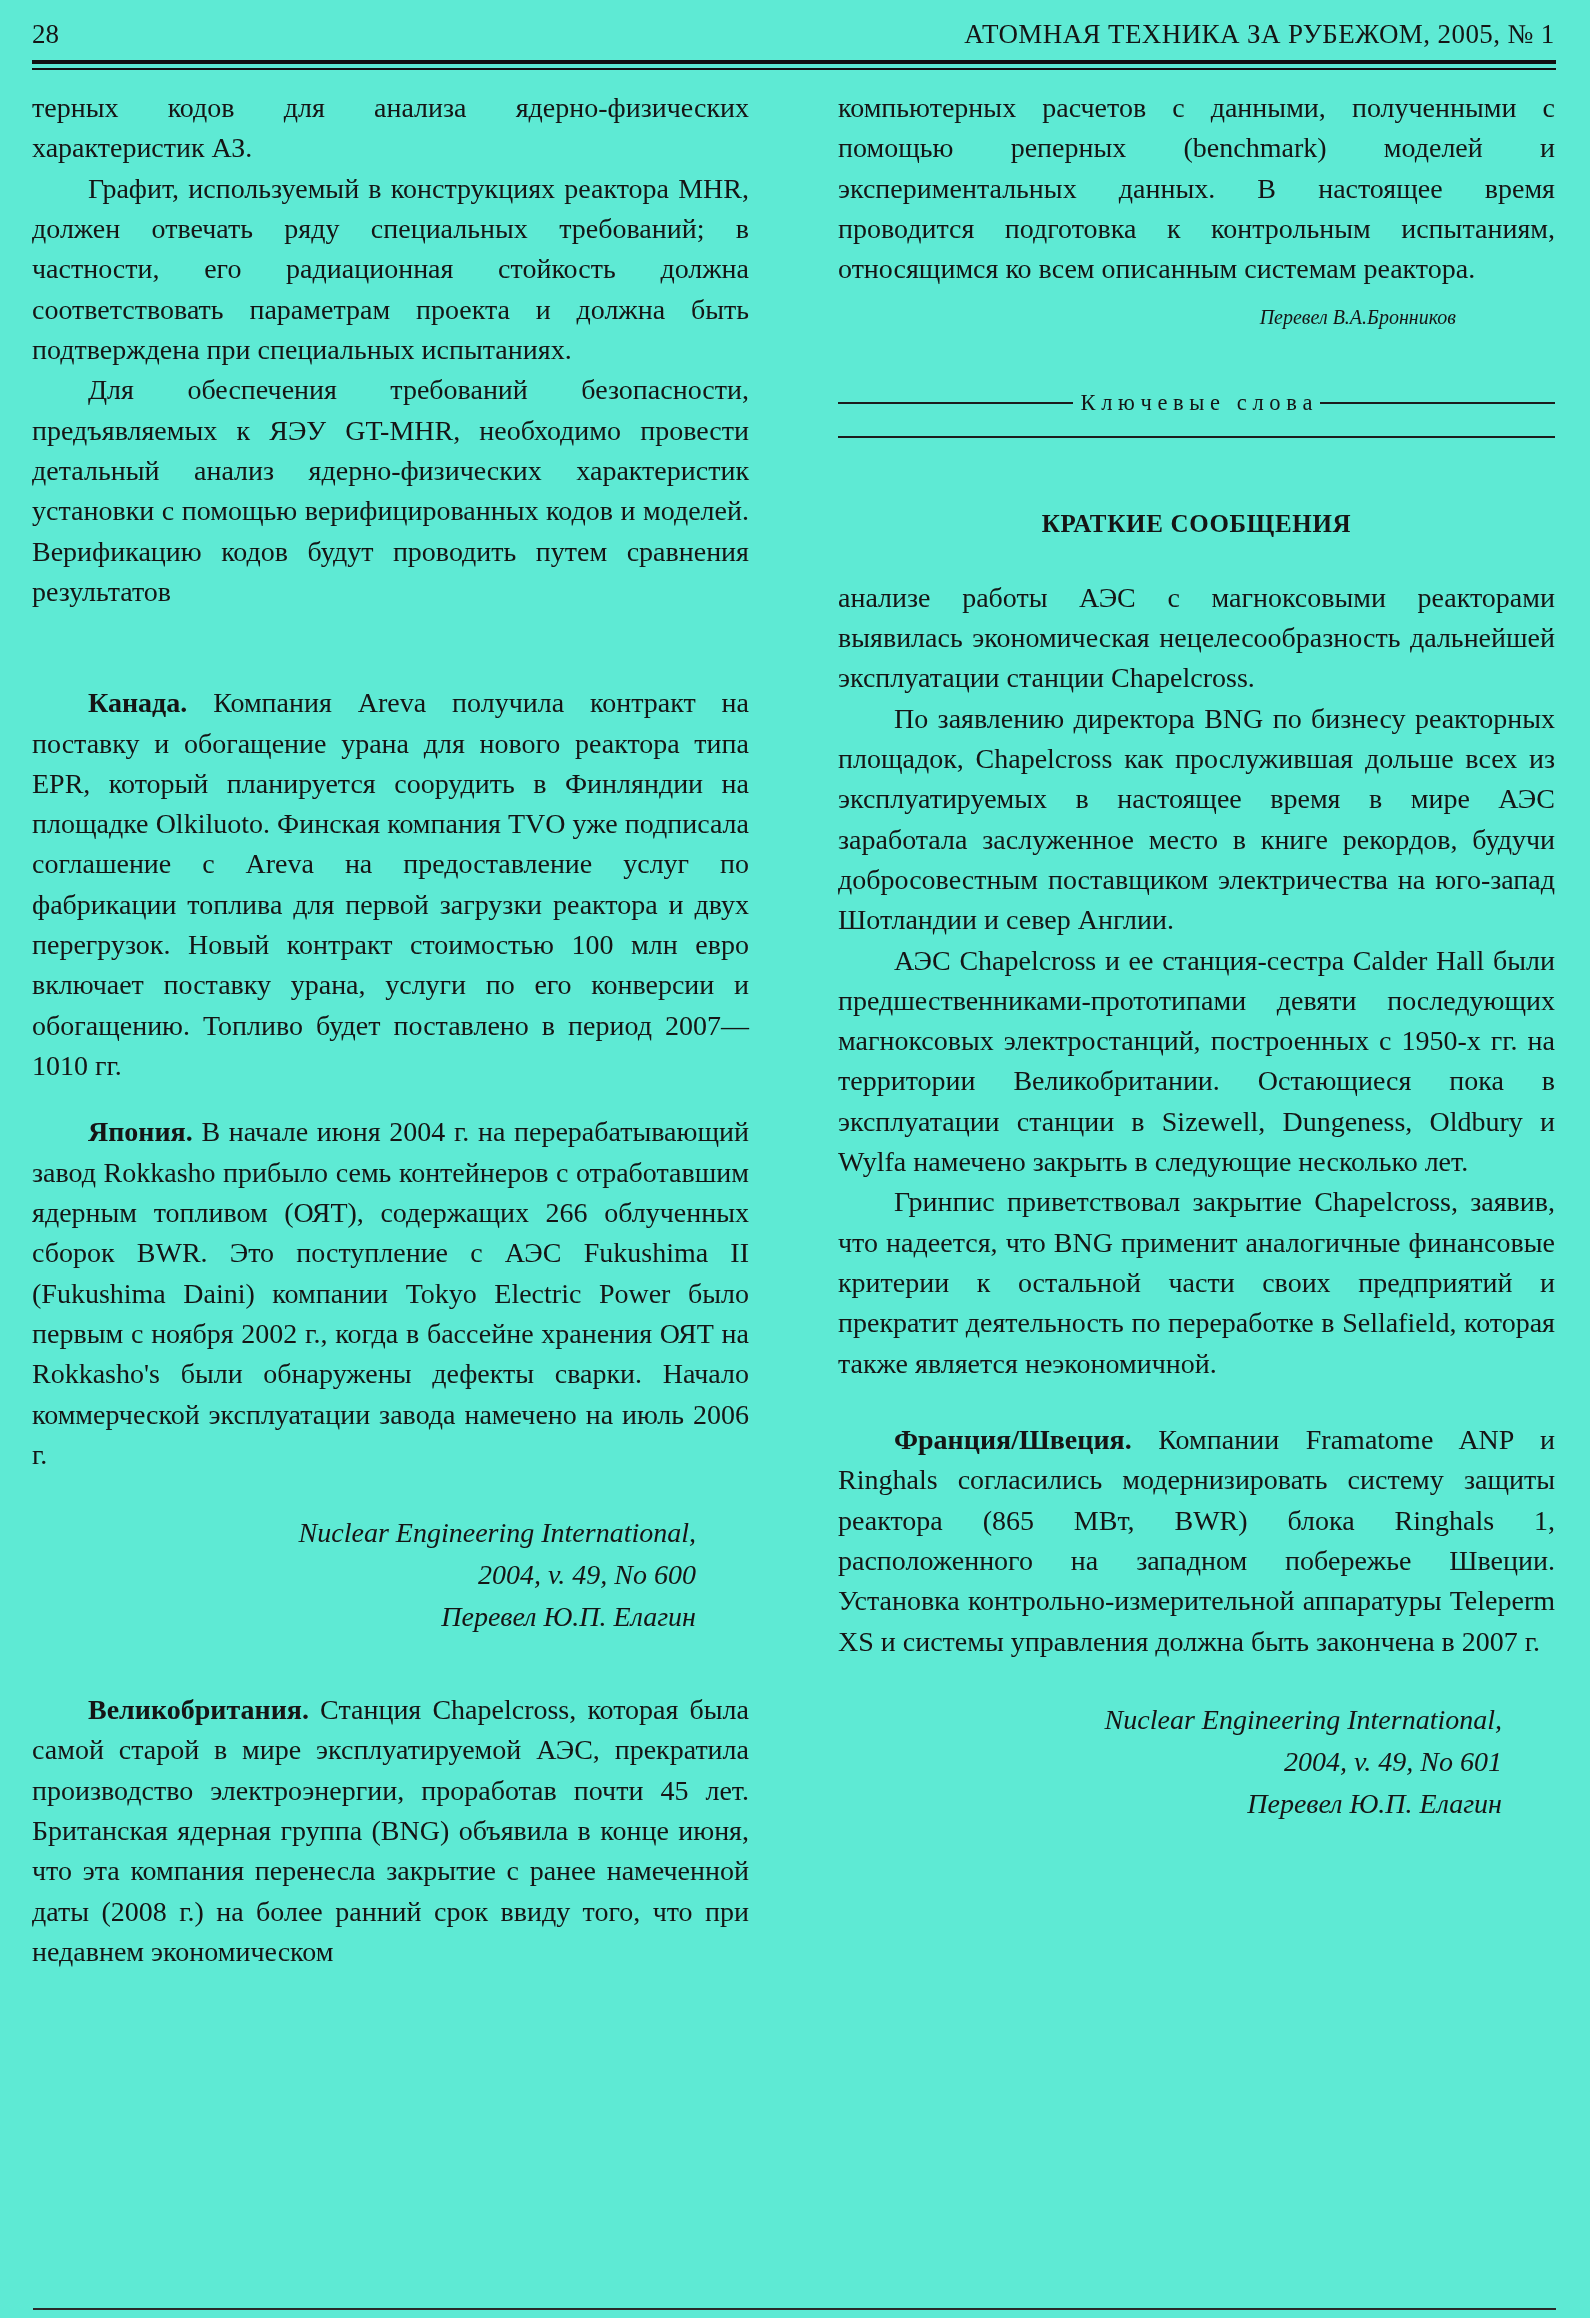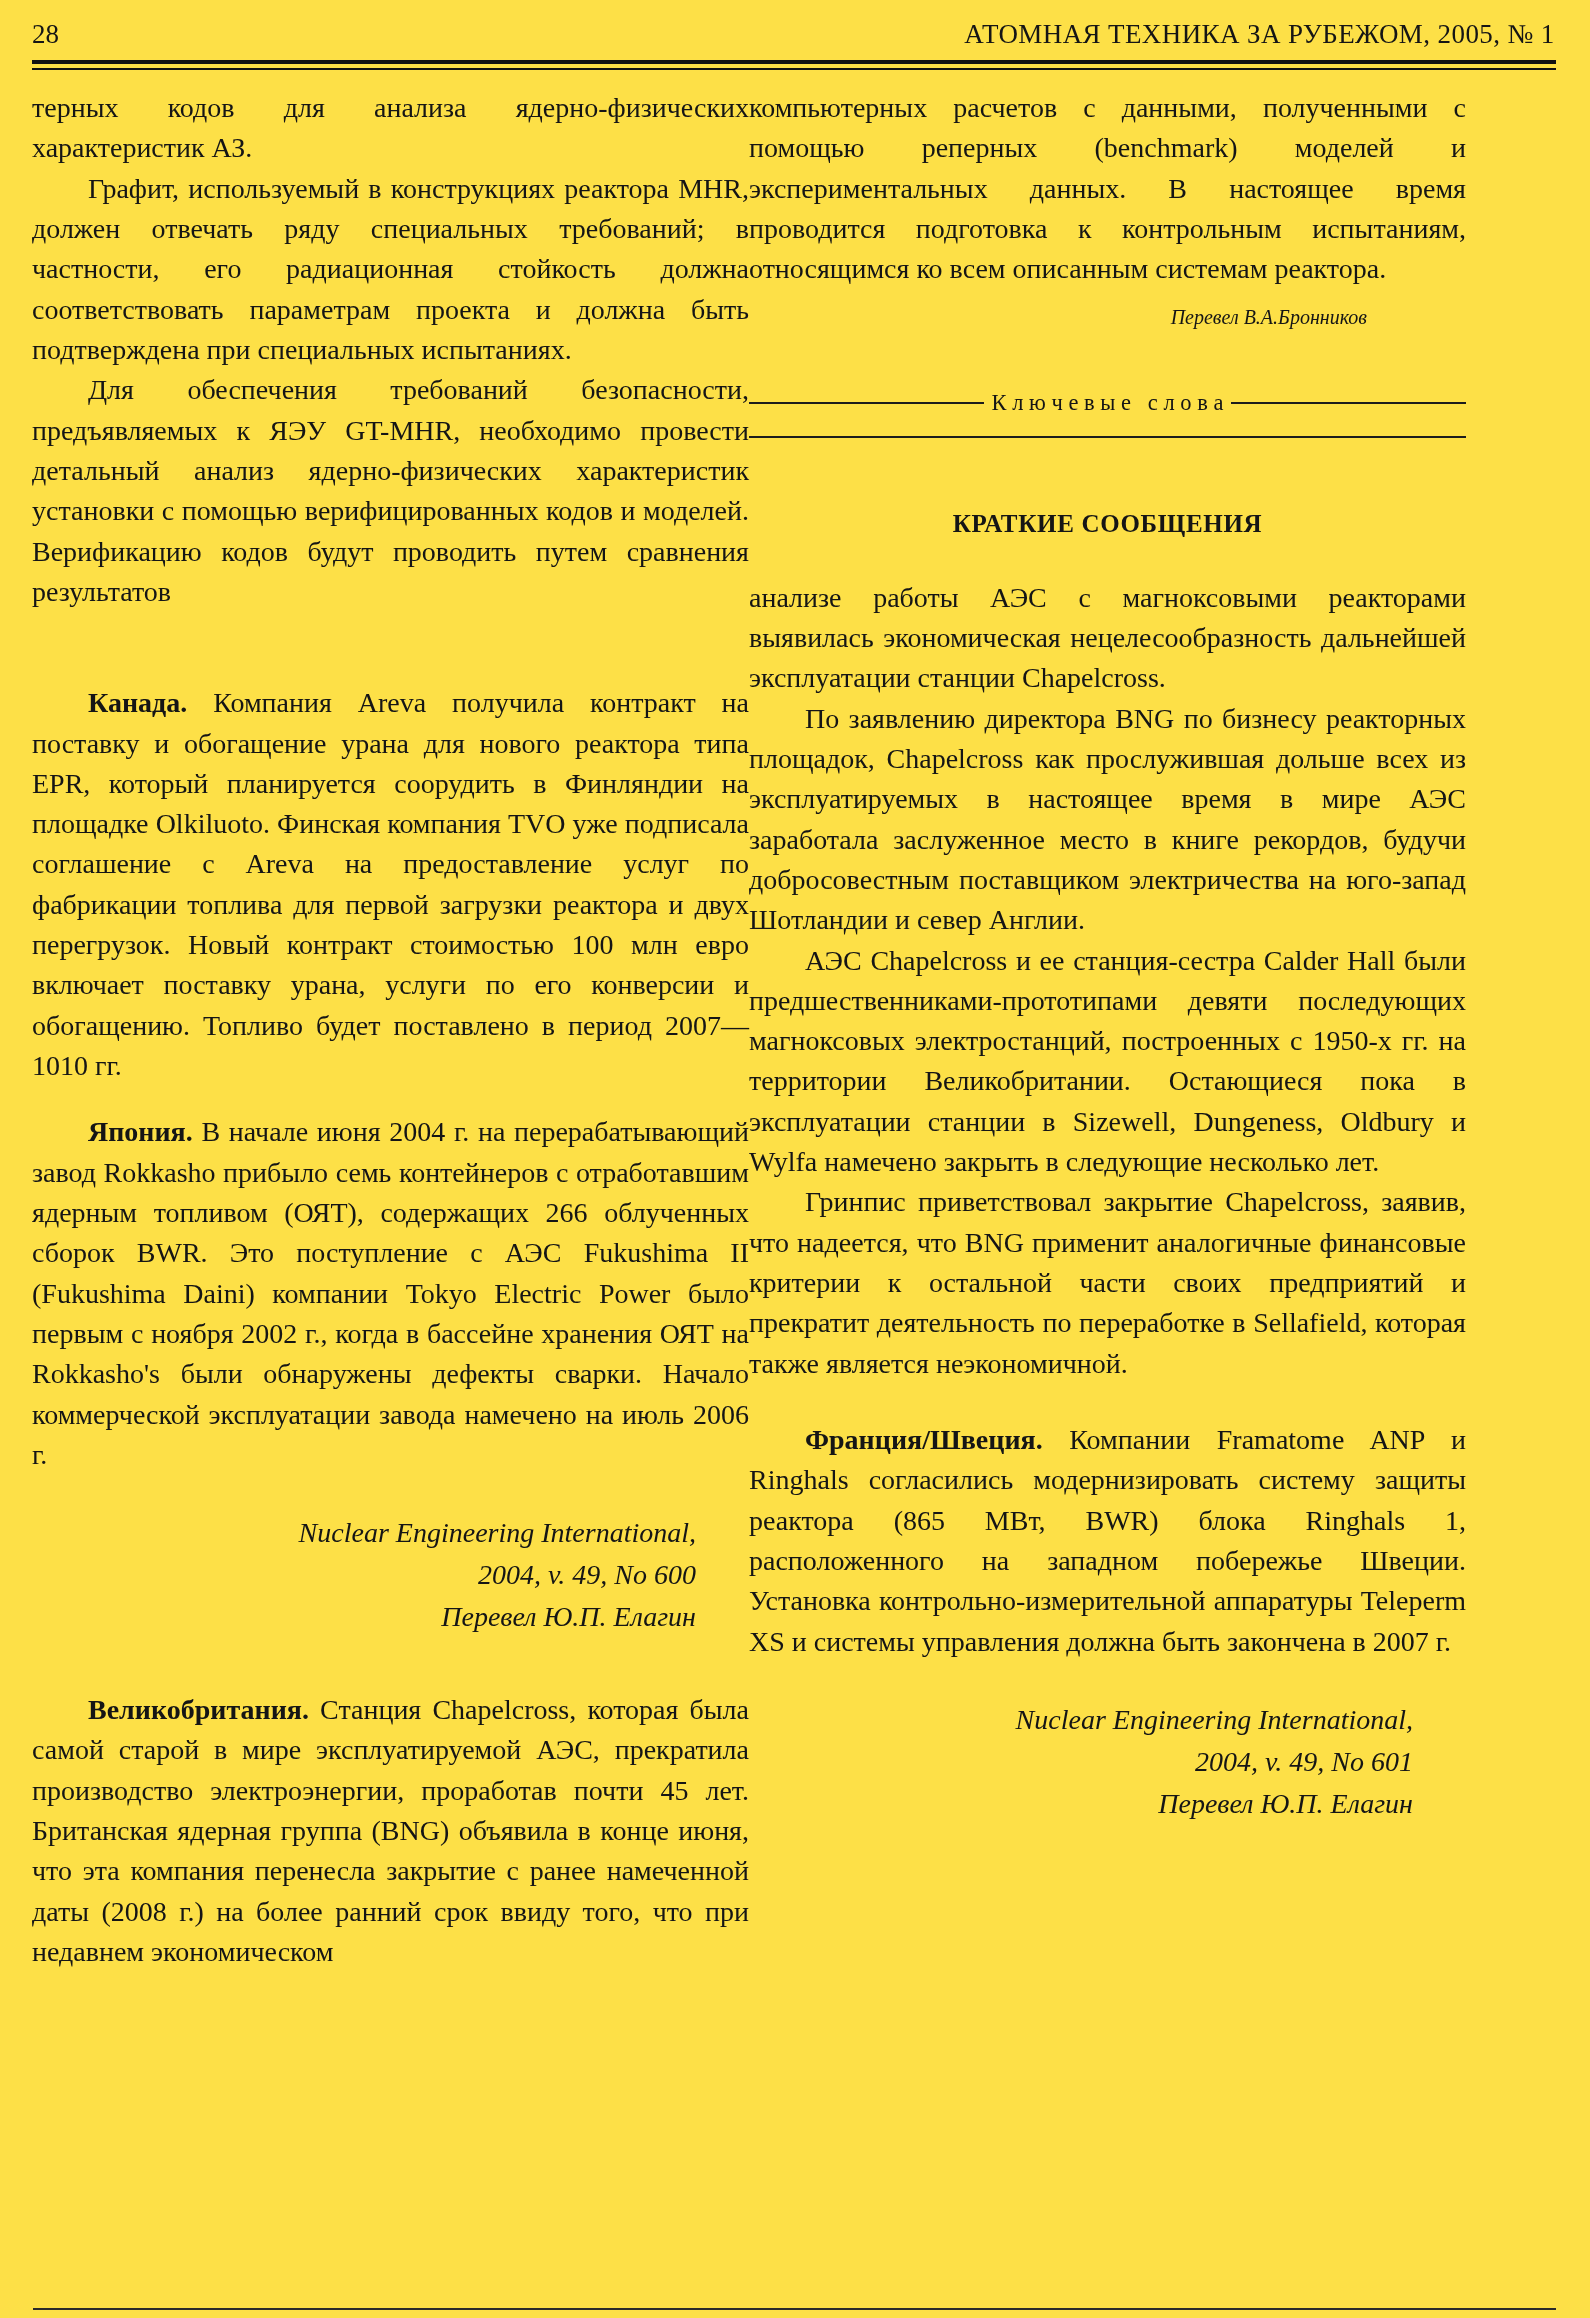--- a/index.html
+++ b/index.html
@@ -2,21 +2,21 @@
 <html style="font-size:10.6px"><head>
 <meta charset="utf-8">
 <style>
   * { box-sizing: border-box; }
   html, body { margin: 0; padding: 0; background: #6e6e6e; }
 
   .page {
     width: 1590px;
     height: 2319px;
     margin: 0 auto;
-    background: #fde047;
+    background: #5eead4;
     color: #151515;
     font-family: "Liberation Serif", "DejaVu Serif", serif;
     padding: 16px 34px 13.3px 32px;
     position: relative;
     overflow: hidden;
   }
 
   
   .page-header {
     display: flex;
@@ -29,20 +29,21 @@
 
   .header-rule {
     height: 9.3px;
     border-top: 4.6px solid #121212;
     border-bottom: 2px solid #121212;
   }
 
   
   .columns {
     display: flex;
+    gap: 89px;
     margin-top: 18.6px;
   }
   .col { width: 717px; flex: 0 0 auto; }
 
   
   .body {
     font-size: 28px;
     line-height: 1.44;
     text-align: justify;
     text-indent: 56px;

